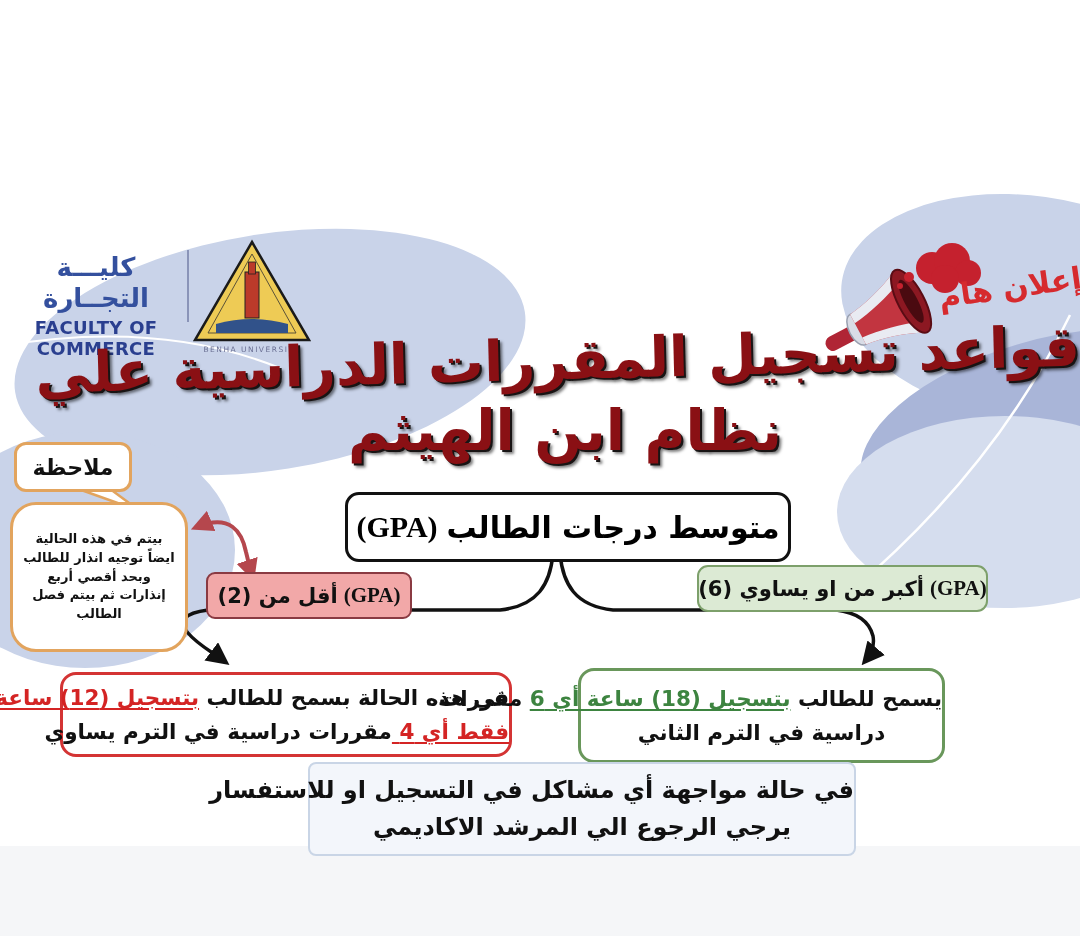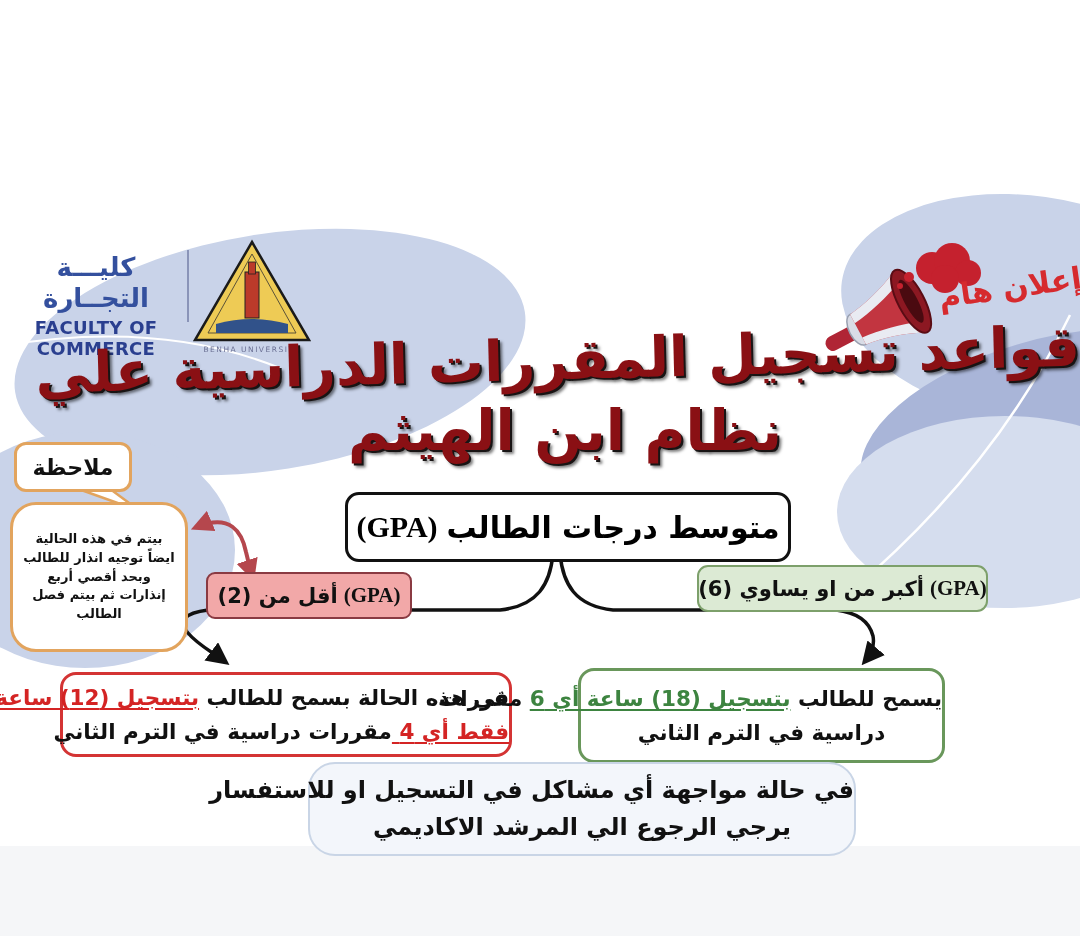--- a/index.html
+++ b/index.html
@@ -64,21 +64,21 @@
     line-height:1.55; direction:rtl;
   }
   .result-left{left:60px; top:672px; width:452px; height:85px; border:3px solid var(--result-red-border); border-radius:16px;padding-left:24px;}
   .result-right{left:578px; top:668px; width:367px; height:95px; border:3px solid var(--result-green-border); border-radius:16px;}
   .rline{white-space:nowrap;}
   .red-u{color:var(--result-red-text); text-decoration:underline; text-decoration-thickness:2px; text-underline-offset:3px;}
   .green-u{color:var(--result-green-text); text-decoration:underline; text-decoration-thickness:2px; text-underline-offset:3px;}
 
   .footer-box{
     position:absolute; left:308px; top:762px; width:544px; height:90px; background:var(--footer-bg);
-    border:2px solid var(--footer-border); border-radius:27px; display:flex; flex-direction:column;
+    border:2px solid var(--footer-border); border-radius:8px; display:flex; flex-direction:column;
     justify-content:center; text-align:center; font-size:24px; font-weight:bold; color:#111;
     line-height:1.55; direction:rtl;
   }
 </style>
 </head>
 <body>
 
 <div class="canvas">
 
   <div class="bottom-band"></div>
@@ -160,21 +160,21 @@
   <div class="cond cond-right">
     <span class="latin">(GPA)</span>
     <span>أكبر من او يساوي (6)</span>
   </div>
 
   <div class="result result-left">
     <div class="rline">
       <span>في هذه الحالة بسمح للطالب </span><span class="red-u">بتسجيل (12) ساعة</span>
     </div>
     <div class="rline">
-      <span class="red-u">فقط أي 4 </span><span>مقررات دراسية في الترم الثاني</span>
+      <span class="red-u">فقط أي 4 </span><span>مقررات دراسية في الترم يساوي</span>
     </div>
   </div>
 
   <div class="result result-right">
     <div class="rline">
       <span>يسمح للطالب </span><span class="green-u">بتسجيل (18) ساعة أي 6</span><span> مقررات</span>
     </div>
     <div class="rline">دراسية في الترم الثاني</div>
   </div>
 

